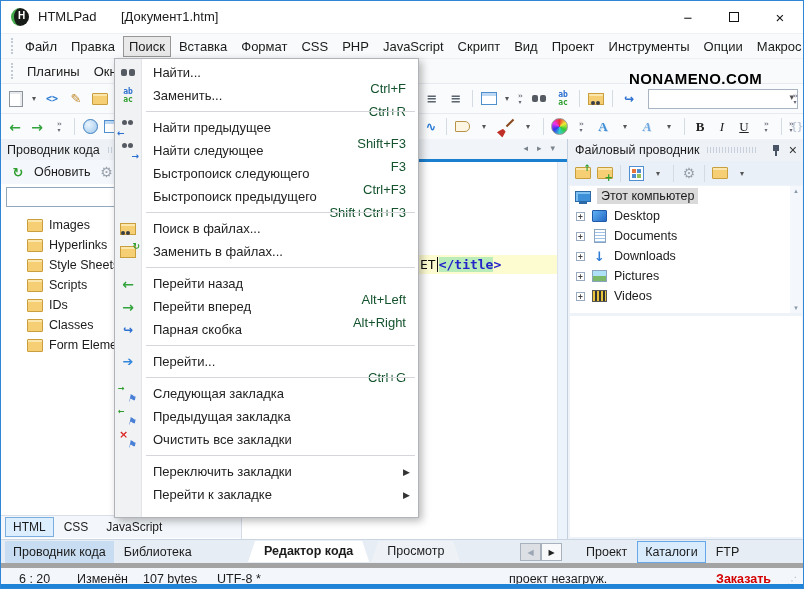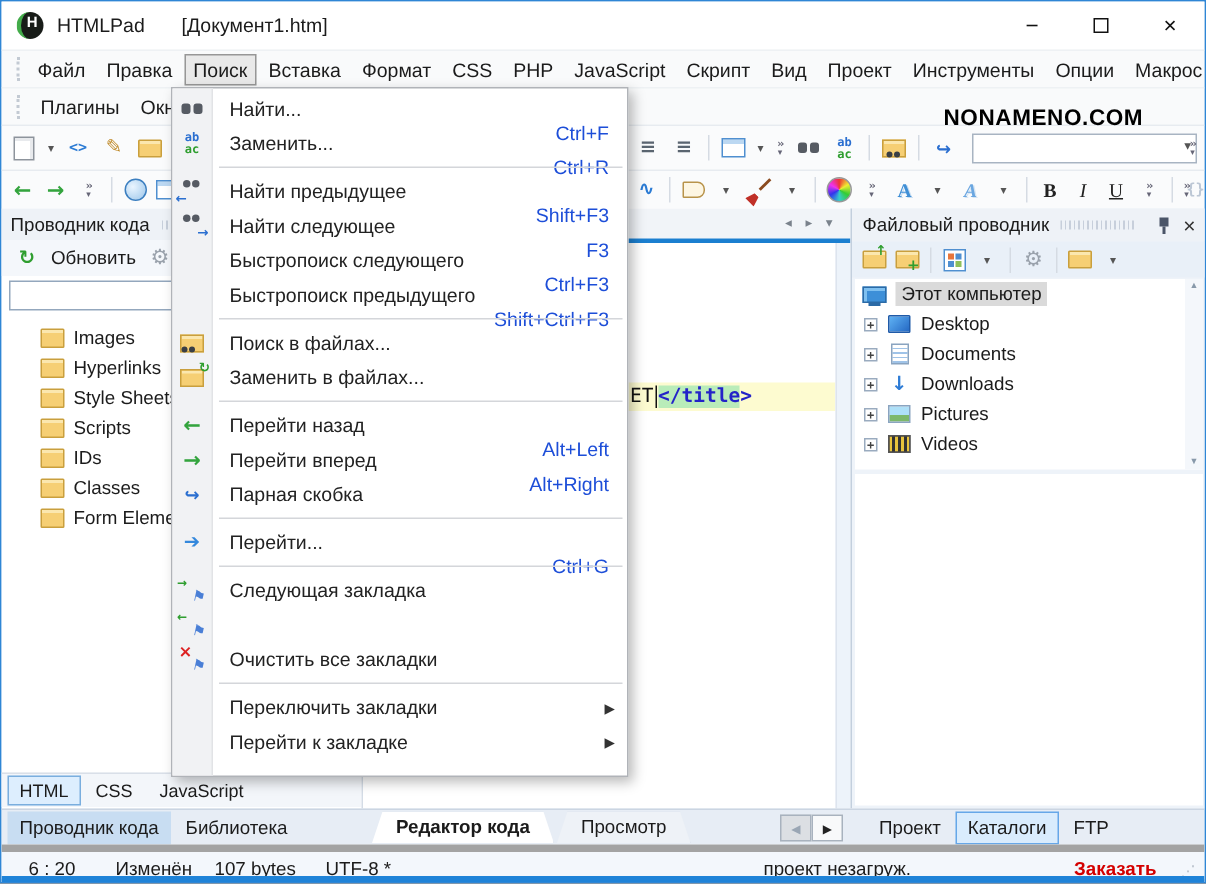--- a/index.html
+++ b/index.html
@@ -188,21 +188,21 @@
   .st-grip{color:#b3bcc8;font-size:10px;}
 
   .bottom-strip{position:absolute;left:0;right:0;bottom:0;height:4px;background:#1f83d8;}
 
   
   .menu-popup{position:absolute;left:113px;top:57px;width:305px;height:460px;background:#fff;border:1px solid #b0b3b8;
               box-shadow:3px 3px 8px rgba(0,0,0,.28);z-index:40;padding:2px 0;}
   .gutter{position:absolute;left:0;top:0;bottom:0;width:27px;background:#f1f2f4;border-right:1px solid #e2e3e6;}
   .menu-item{position:relative;height:23px;display:flex;align-items:center;}
   .mlabel{margin-left:12px;flex:1;color:#222;}
-  .mshort{margin-right:12px;color:#1d4ed8;margin-top:32px;}
+  .mshort{margin-right:12px;color:#14532d;margin-top:32px;}
   .msub{margin-right:8px;font-size:9px;color:#333;}
   .menu-sep{height:9px;position:relative;}
   .menu-sep::before{content:"";position:absolute;left:31px;right:3px;top:4px;height:1px;background:#d4d6da;}
 
   .watermark{position:absolute;left:628px;top:69px;z-index:30;font:bold 15px "Liberation Sans",sans-serif;
              letter-spacing:.4px;color:#000000;}
 </style>
 </head>
 <body>
 
@@ -534,20 +534,21 @@
           <span class="mshort">Ctrl+G</span>
         </div>
         <div class="menu-sep"></div>
         <div class="menu-item">
           <span class="mi i-bookmark-next"></span>
           <span class="mlabel">Следующая закладка</span>
           <span class="mshort"></span>
         </div>
         <div class="menu-item">
           <span class="mi i-bookmark-prev"></span>
+          <span class="mlabel">Предыдущая закладка</span>
           <span class="mshort"></span>
         </div>
         <div class="menu-item">
           <span class="mi i-bookmark-clear"></span>
           <span class="mlabel">Очистить все закладки</span>
           <span class="mshort"></span>
         </div>
         <div class="menu-sep"></div>
         <div class="menu-item">
           <span class="mi i-none"></span>

